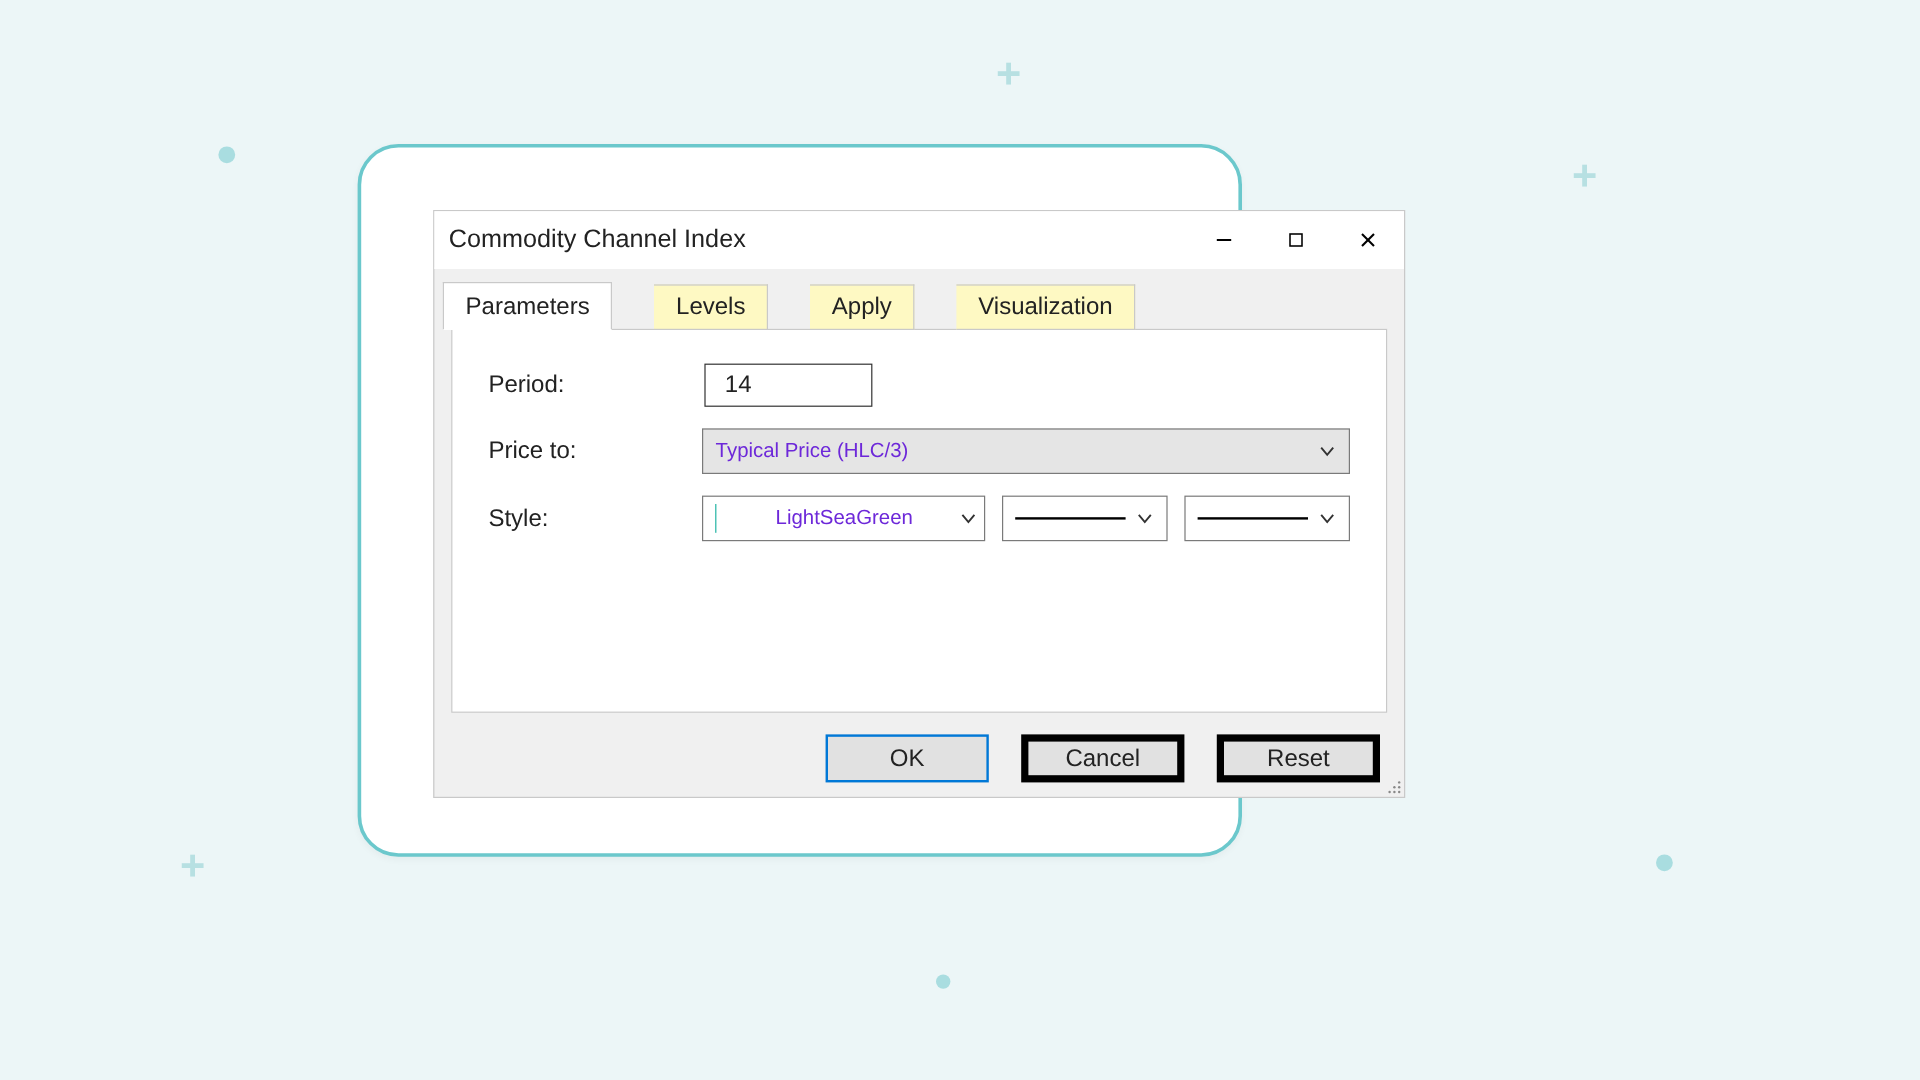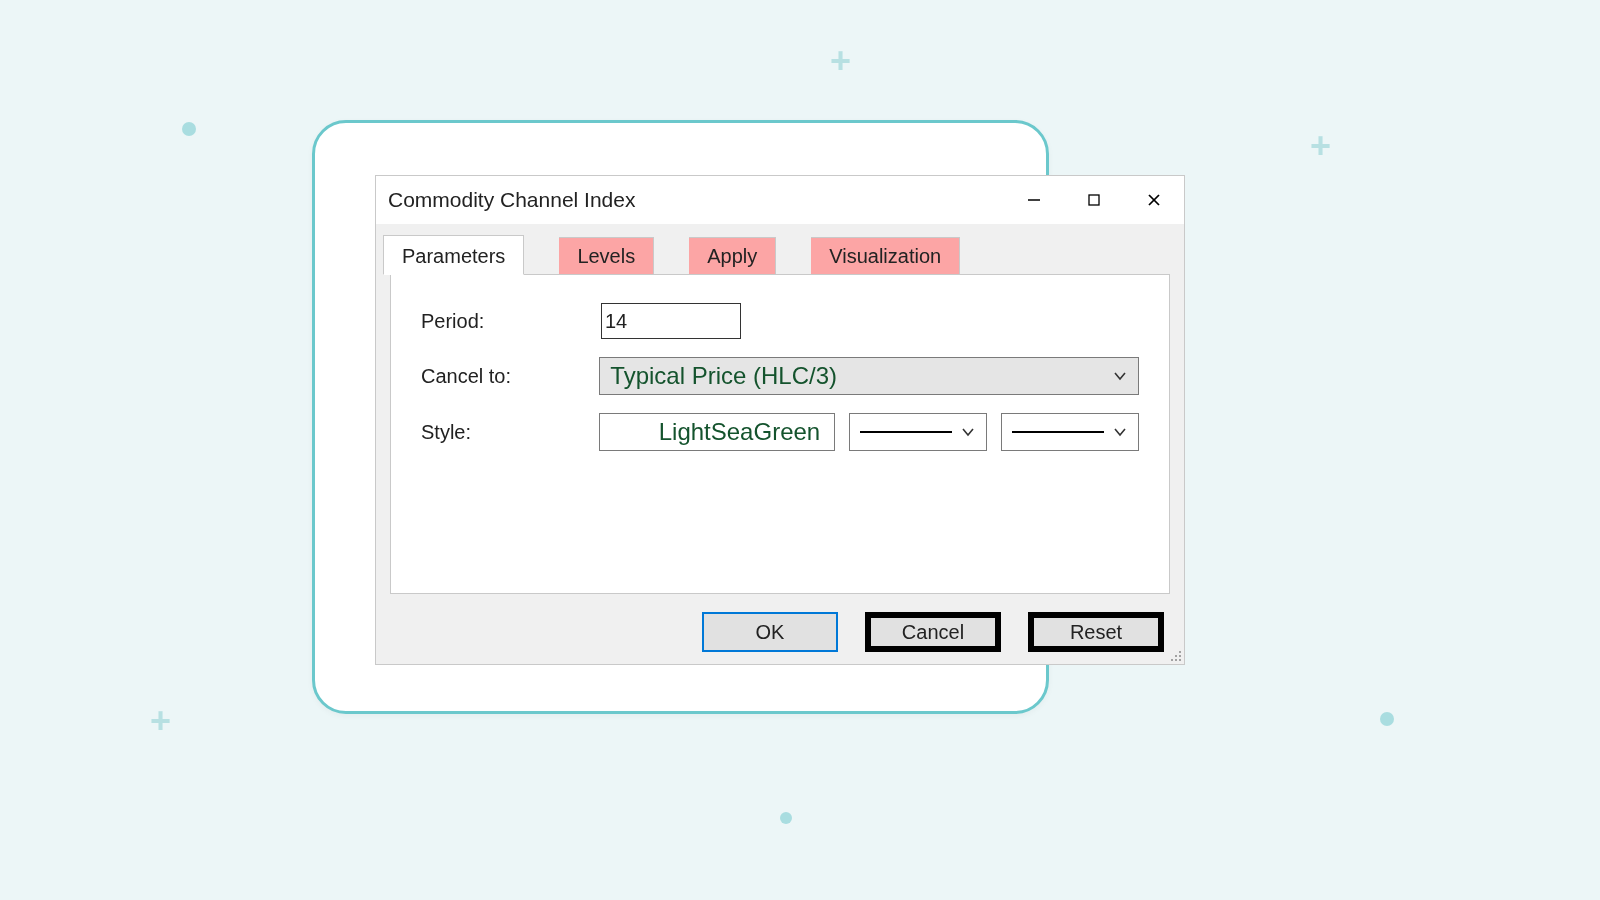--- a/index.html
+++ b/index.html
@@ -16,21 +16,21 @@
   .deco.p1 { left: 830px; top: 40px; }
   .deco.p2 { left: 1310px; top: 125px; }
   .deco.p3 { left: 150px; top: 700px; }
   .deco.d1 { left: 182px; top: 122px; width: 14px; height: 14px; }
   .deco.d2 { left: 1380px; top: 712px; width: 14px; height: 14px; }
   .deco.d3 { left: 780px; top: 812px; width: 12px; height: 12px; }
 
   
   .card {
     position: absolute;
-    left: 312px; top: 120px;
+    left: 298px; top: 120px;
     width: 737px; height: 594px;
     background: #ffffff;
     border: 3px solid #6bc8cc;
     border-radius: 34px;
     box-shadow: 0 2px 6px rgba(0,0,0,0.04);
     padding: 52px 60px;
   }
 
   
   .dialog {
@@ -72,21 +72,21 @@
   }
   .tabstrip {
     display: flex;
     align-items: flex-end;
     gap: 35px;
   }
   .tab {
     padding: 7px 18px 6px 18px;
     font-size: 20px;
     color: #222;
-    background: #fca5a5;
+    background: #fef9c3;
     border: 1px solid #c9c9c9;
     border-left: none;
     position: relative;
     top: 1px;
     cursor: pointer;
   }
   .tab:first-child { border-left: 1px solid #c9c9c9; }
   .tab.active {
     background: #ffffff;
     border: 1px solid #c9c9c9;
@@ -113,34 +113,34 @@
     width: 180px;
     padding-right: 14px;
     font-size: 20px;
     color: #222;
   }
   .text-input {
     height: 36px;
     border: 1px solid #333;
     background: #fff;
     font-size: 20px;
-    padding: 0 3px;
+    padding: 0 16px;
     color: #222;
   }
   .period-input { width: 140px; }
 
   .combo {
     height: 38px;
     border: 1px solid #7a7a7a;
     background: #e5e5e5;
     display: flex;
     align-items: center;
     padding: 0 6px 0 10px;
-    font-size: 24px;
-    color: #14532d;
+    font-size: 17px;
+    color: #6d28d9;
     cursor: pointer;
     position: relative;
   }
   .combo.white { background: #ffffff; }
   .combo .chev {
     margin-left: auto;
     display: flex; align-items: center; justify-content: center;
     width: 24px; height: 24px;
   }
   .combo .chev svg { width: 14px; height: 14px; }
@@ -238,21 +238,21 @@
       </div>
 
       <div class="tabpanel">
 
         <div class="form-row">
           <div class="form-label">Period:</div>
           <input class="text-input period-input" value="14" style="">
         </div>
 
         <div class="form-row">
-          <div class="form-label">Cancel to:</div>
+          <div class="form-label">Price to:</div>
           <div class="combo applyto">
             <span>Typical Price (HLC/3)</span>
             <span class="chev">
               <svg viewBox="0 0 14 14">
                   <polyline points="2,4 7,10 12,4" fill="none" stroke="#333" stroke-width="1.6"></polyline>
                 </svg>
             </span>
           </div>
         </div>
 

